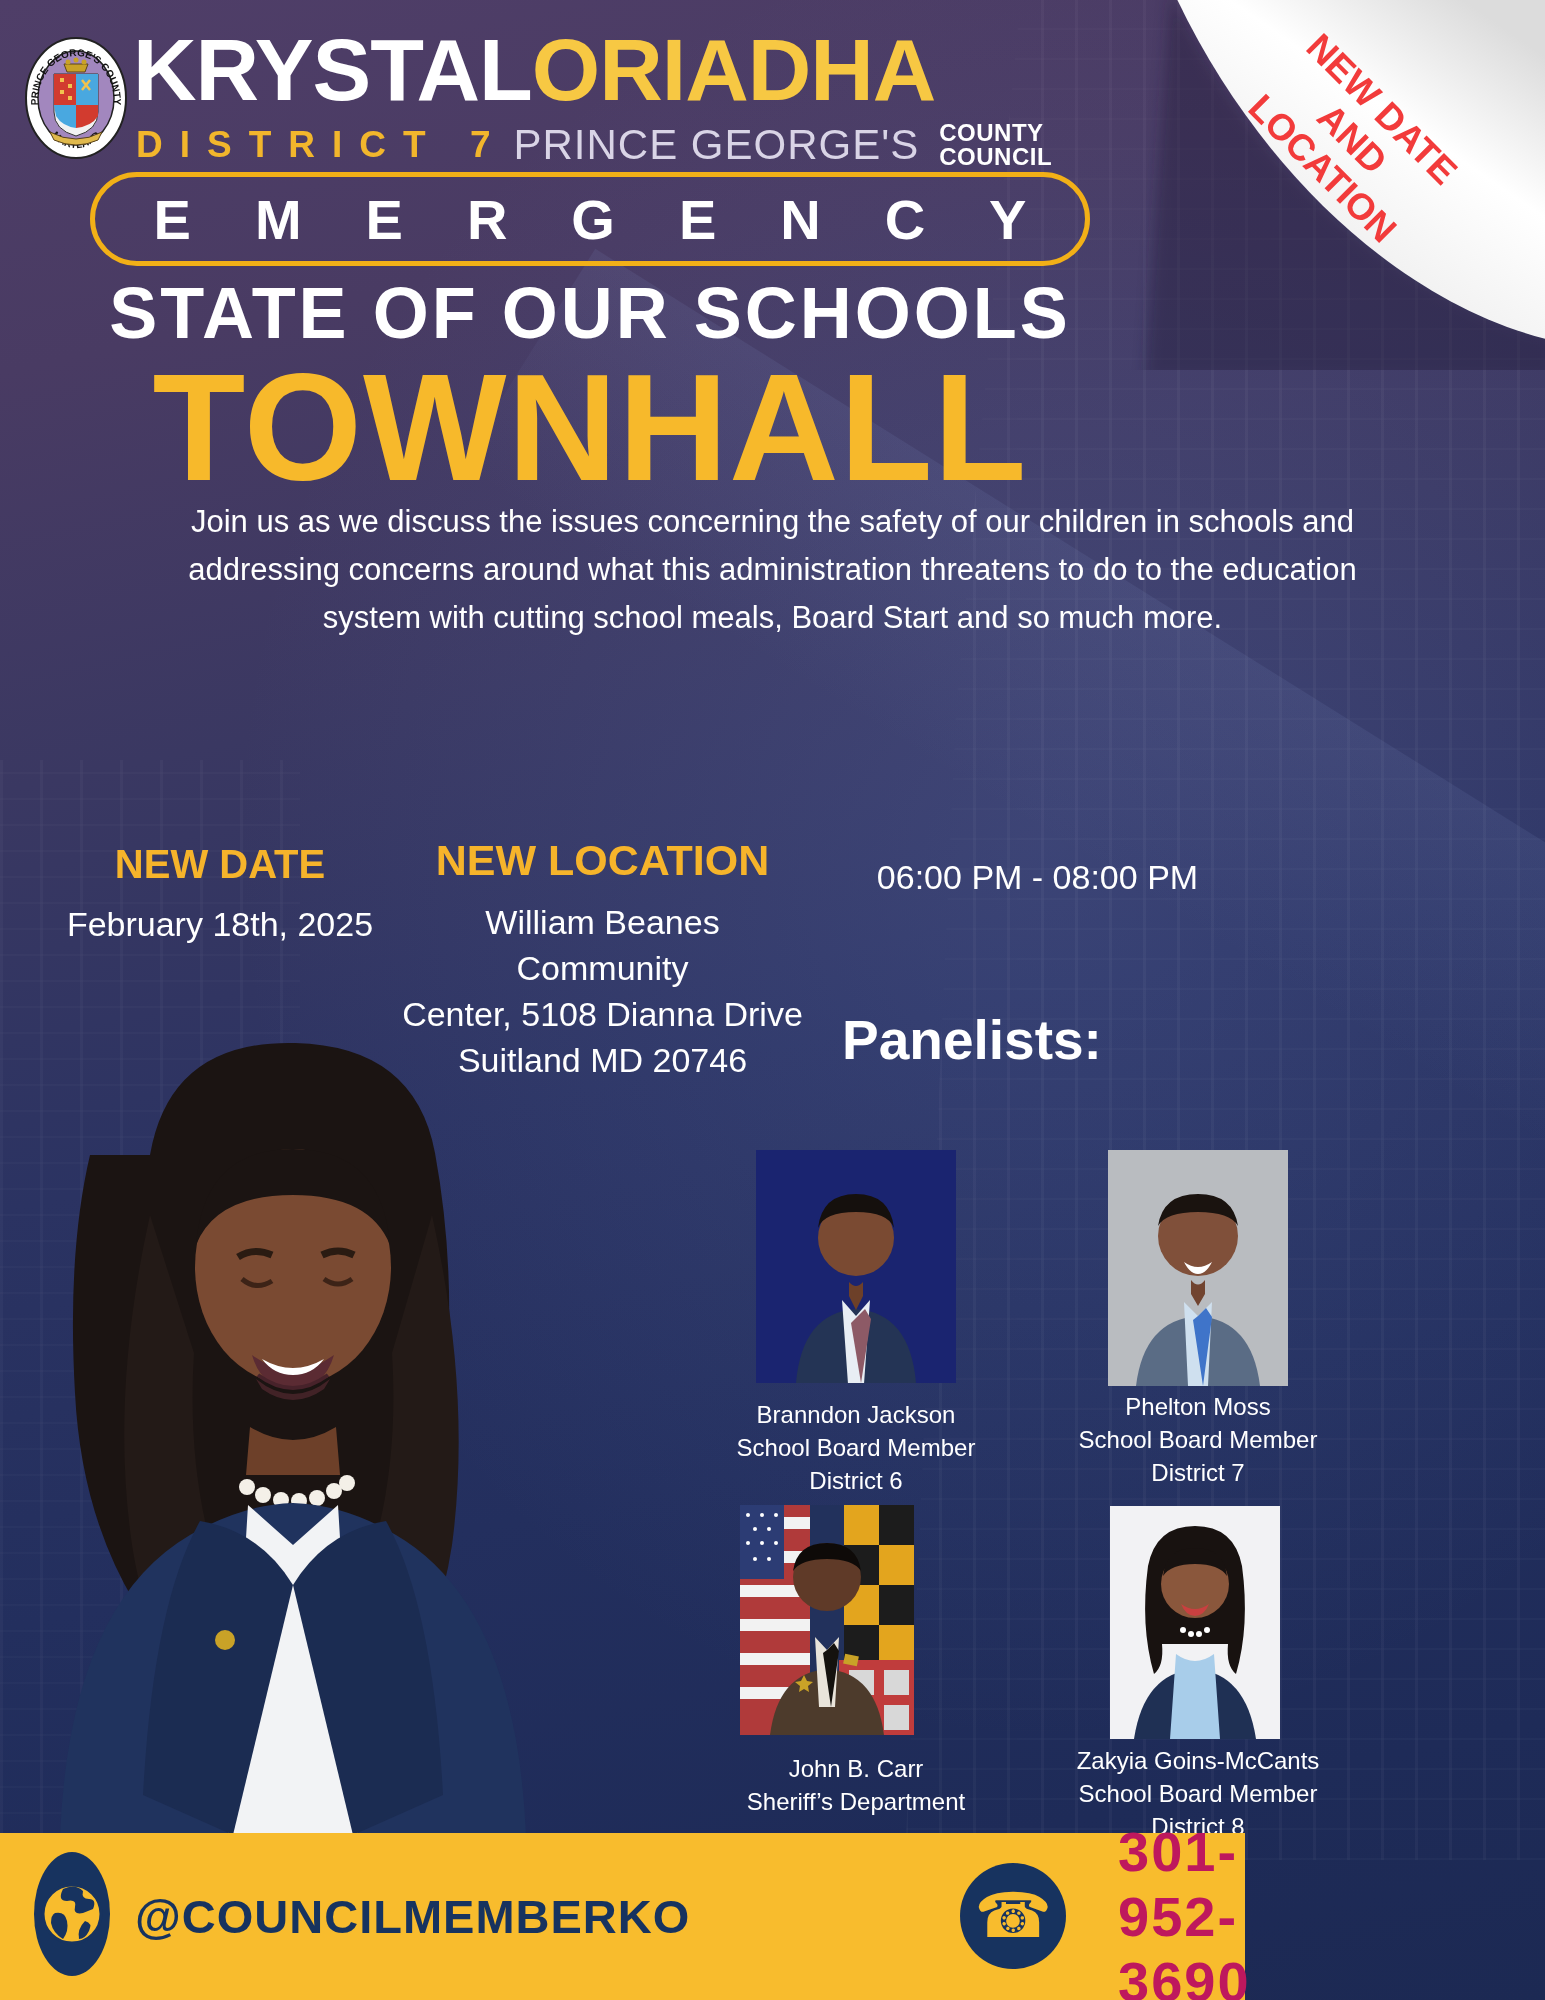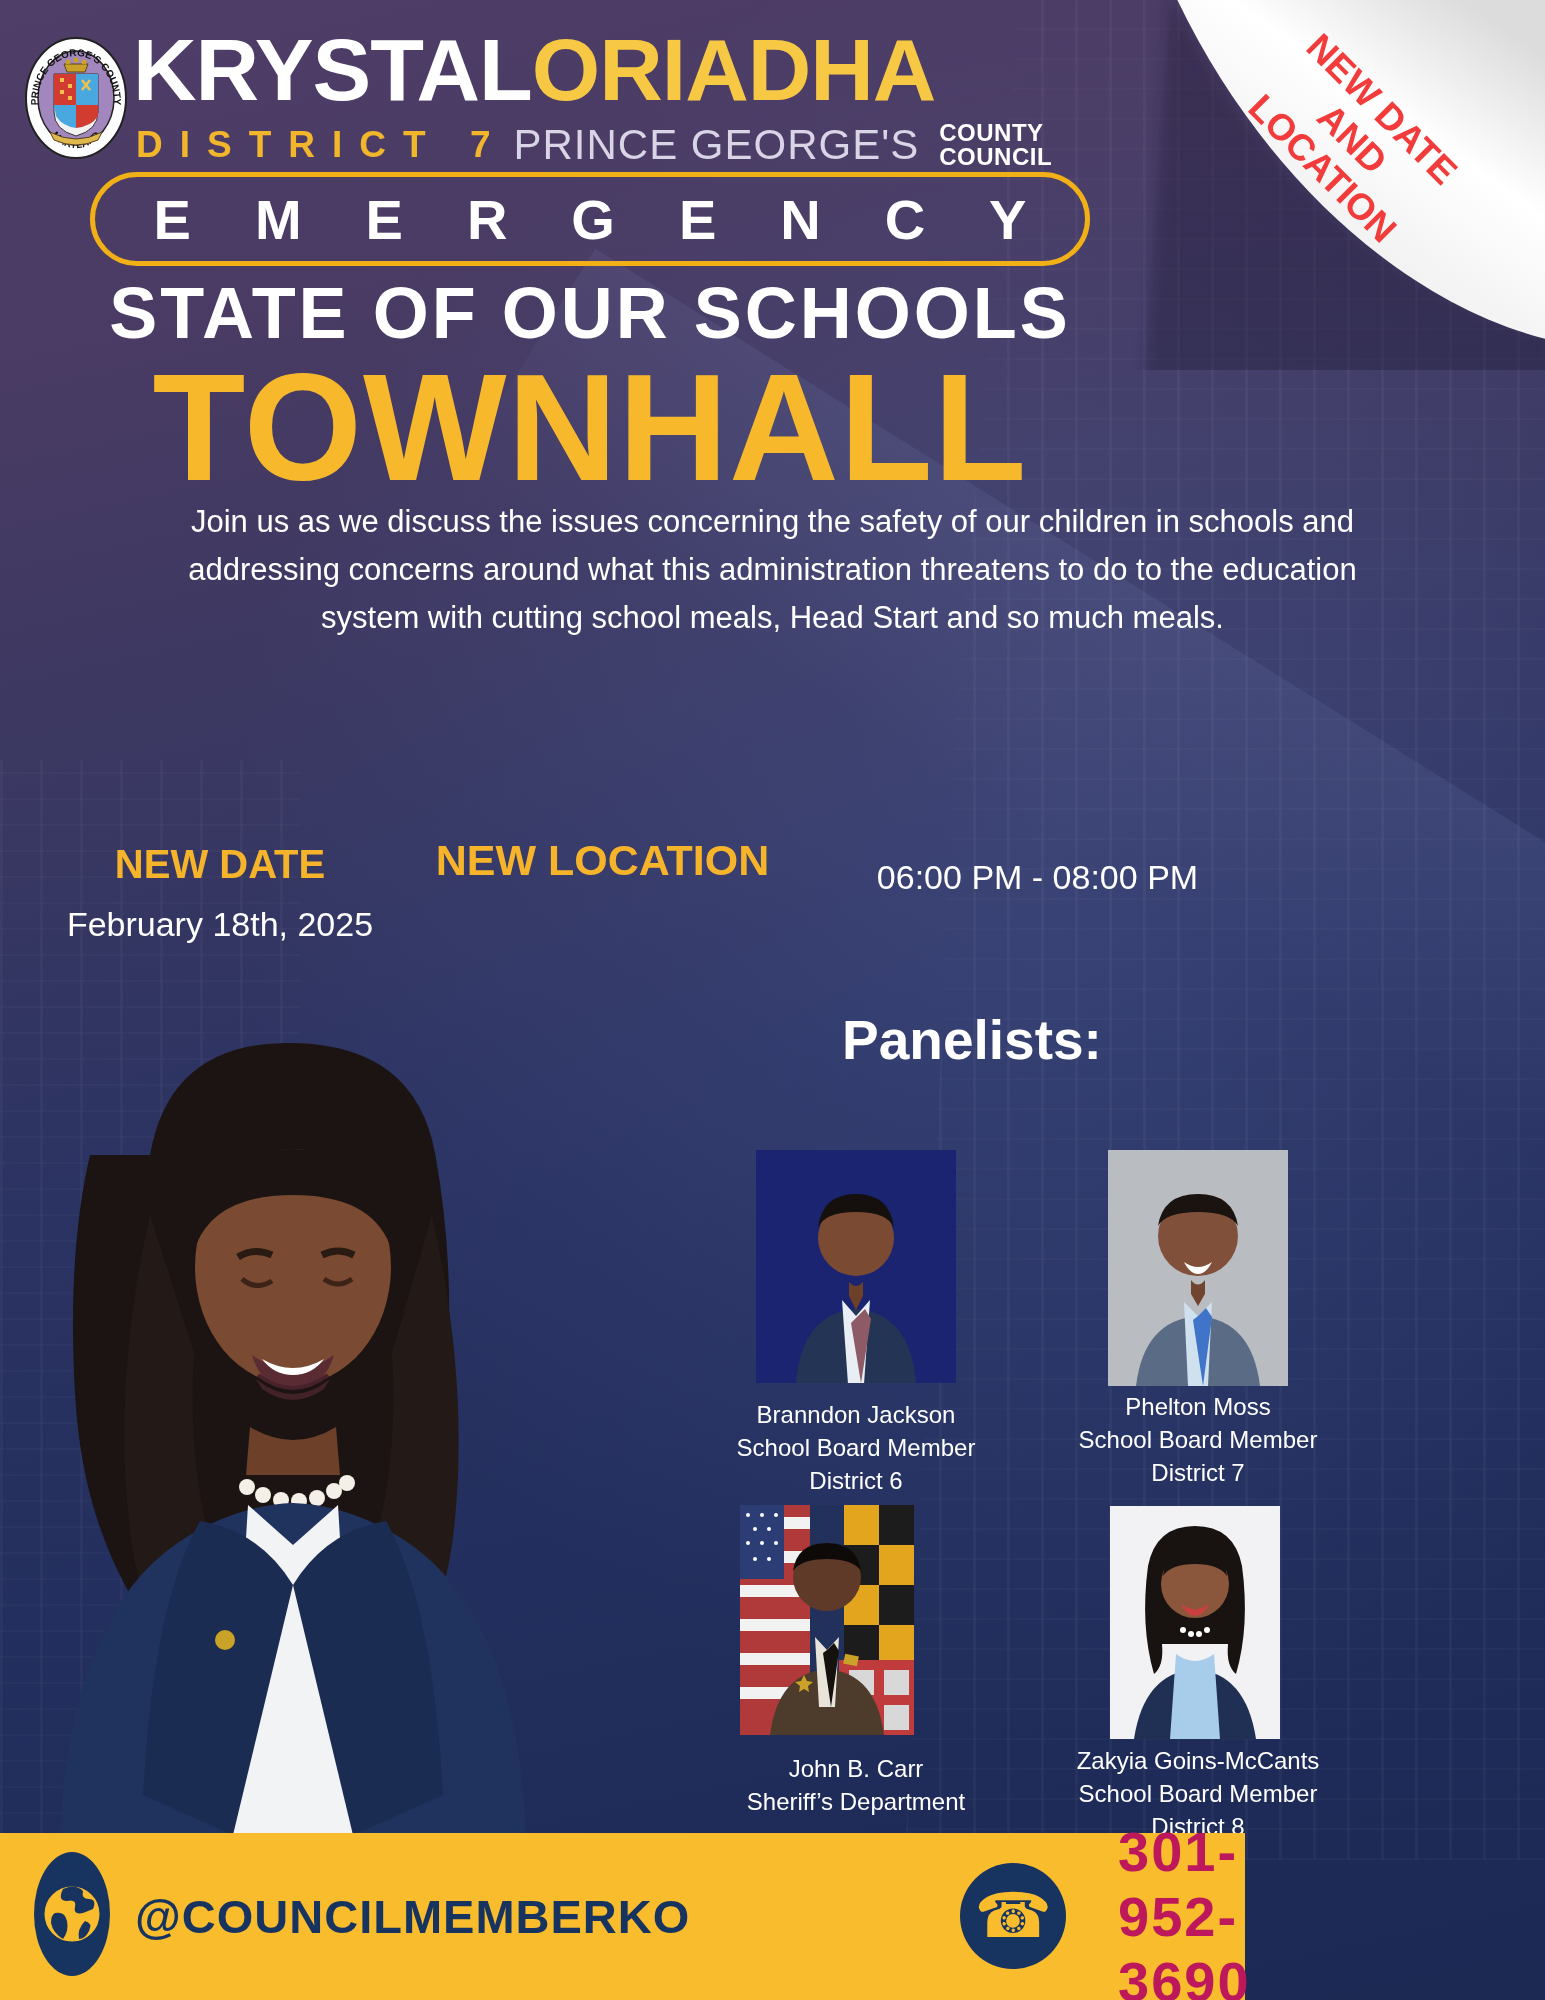--- a/index.html
+++ b/index.html
@@ -180,29 +180,34 @@
   </div>
 
   <div class="title-block">
     <p class="title-line1">STATE OF OUR SCHOOLS</p>
     <p class="title-line2">TOWNHALL</p>
   </div>
 
   <div class="intro">
     <span style="display:block">Join us as we discuss the issues concerning the safety of our children in schools and</span>
     <span style="display:block">addressing concerns around what this administration threatens to do to the education</span>
-    <span style="display:block">system with cutting school meals, Head Start and so much meals.</span>
+    <span style="display:block">system with cutting school meals, Board Start and so much more.</span>
   </div>
 
   <div class="detail-col col-date">
     <p class="detail-label">NEW DATE</p>
     <p class="detail-value">February 18th, 2025</p>
   </div>
   <div class="detail-col col-location">
     <p class="detail-label">NEW LOCATION</p>
+    <p class="detail-value">
+      <span style="display:block">William Beanes Community</span>
+      <span style="display:block">Center, 5108 Dianna Drive</span>
+      <span style="display:block">Suitland MD 20746</span>
+    </p>
   </div>
   <div class="detail-col col-time">
     <p class="detail-value">06:00 PM - 08:00 PM</p>
   </div>
 
   <div class="panelists-heading">Panelists:</div>
 
   <div class="photo ph-1">
     <svg viewBox="0 0 200 233">
       <rect width="200" height="233" fill="#1a2470"></rect>

